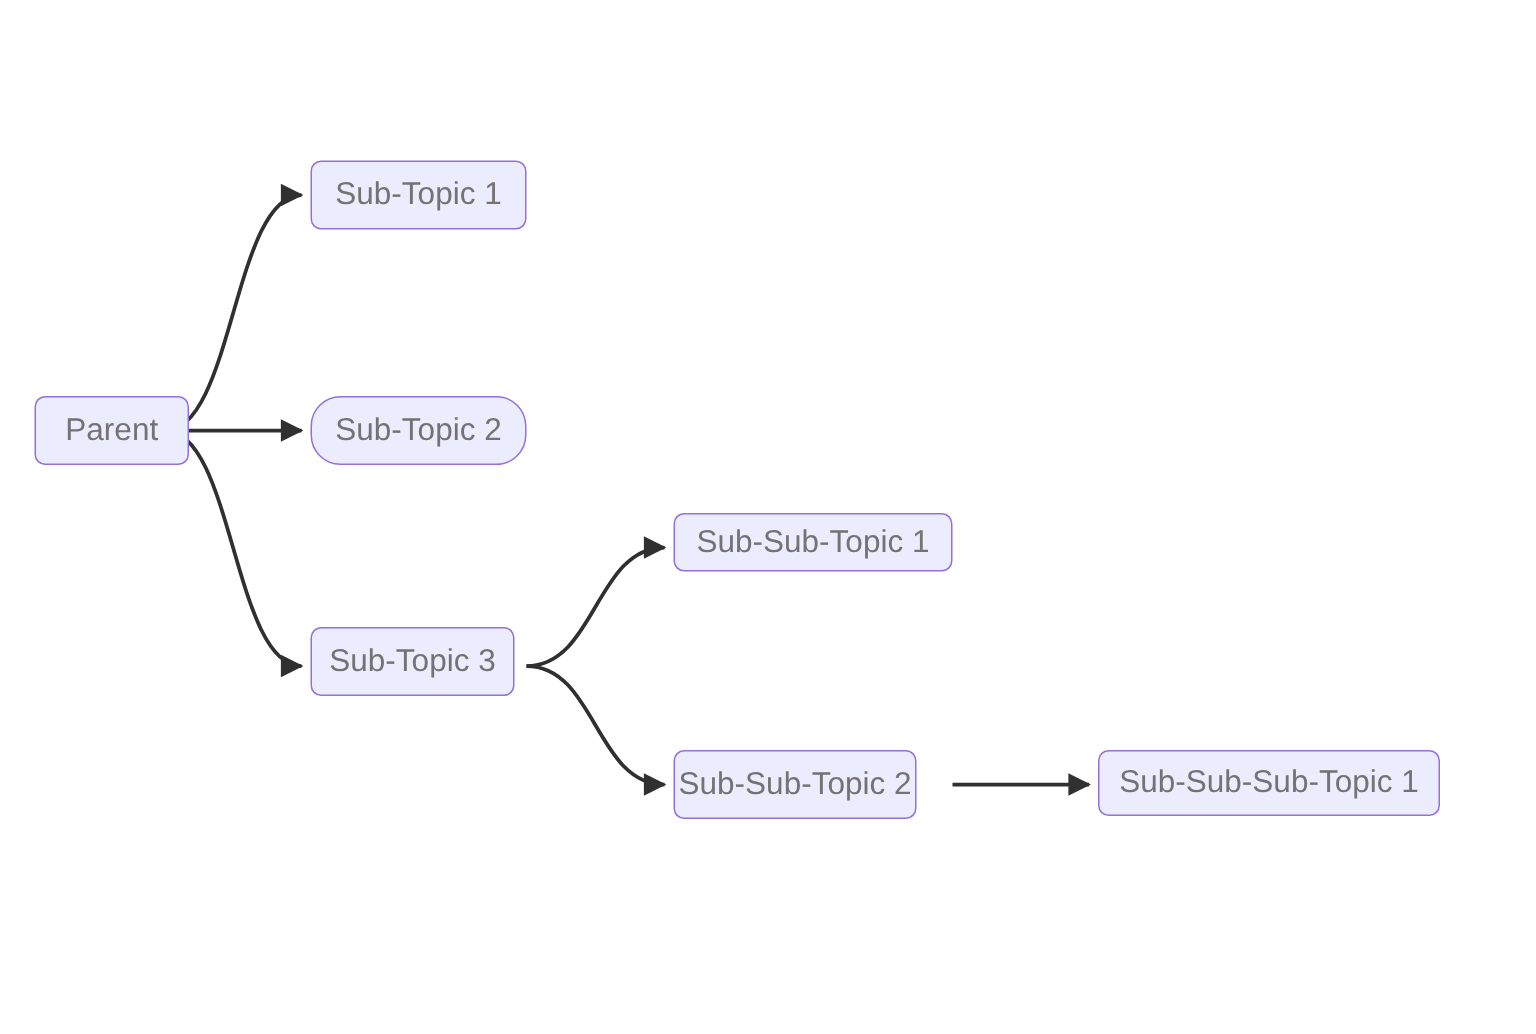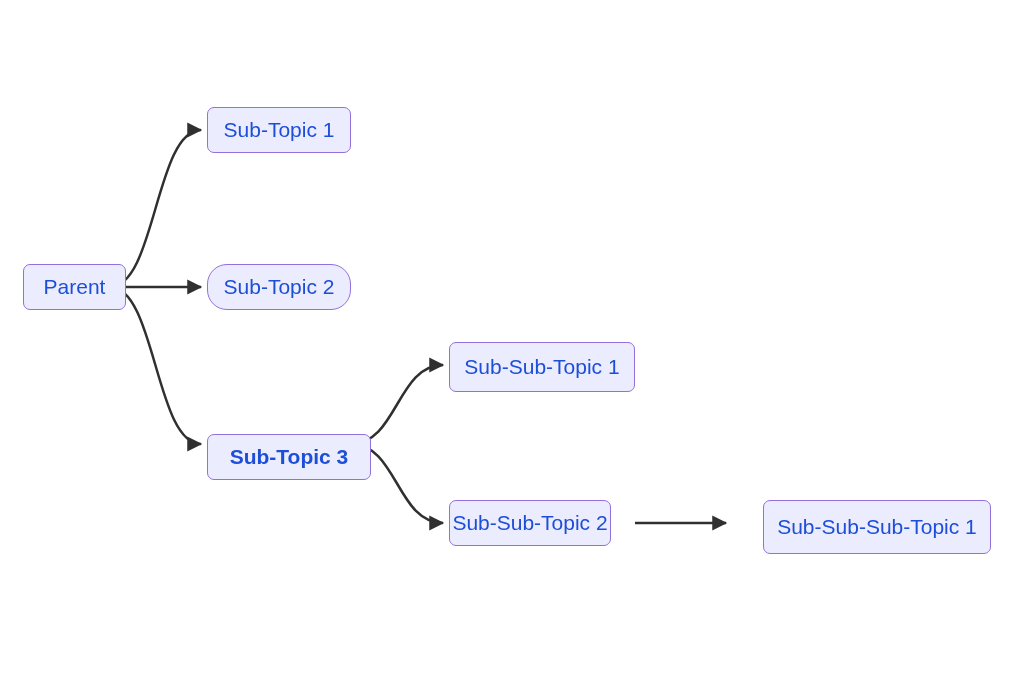--- a/index.html
+++ b/index.html
@@ -11,21 +11,21 @@
       position: relative;
       overflow: hidden;
     }
     .node {
       position: absolute;
       background: #ECECFF;
       border: 1.5px solid #9370DB;
       border-radius: 7px;
       padding: 10px 14px;
       font-size: 21px;
-      color: #1d4ed8;
+      color: #737373;
       white-space: nowrap;
       display: flex;
       align-items: center;
       justify-content: center;
     }
     .edges {
       position: absolute;
       top: 0; left: 0;
       width: 1024px;
       height: 689px;
@@ -48,17 +48,17 @@
       <path d="M 351 444 C 397 444, 397 365, 443 365" fill="none" stroke="#303030" stroke-width="2.5" marker-end="url(#arrowhead)"></path>
       <path d="M 351 444 C 397 444, 397 523, 443 523" fill="none" stroke="#303030" stroke-width="2.5" marker-end="url(#arrowhead)"></path>
       <path d="M 635 523 L 726 523" fill="none" stroke="#303030" stroke-width="2.5" marker-end="url(#arrowhead)"></path>
     </g>
 </svg>
 
 <div id="node-layer">
     <div class="node" style="left: 23px; top: 264px; width: 103px; height: 46px;">Parent</div>
     <div class="node" style="left: 207px; top: 107px; width: 144px; height: 46px;">Sub-Topic 1</div>
     <div class="node" style="left: 207px; top: 264px; width: 144px; height: 46px; border-radius: 20px;">Sub-Topic 2</div>
-    <div class="node" style="left: 207px; top: 434px; width: 164px; height: 46px; font-weight: bold;">Sub-Topic 3</div>
-    <div class="node" style="left: 449px; top: 342px; width: 186px; height: 50px;">Sub-Sub-Topic 1</div>
+    <div class="node" style="left: 207px; top: 418px; width: 136px; height: 46px;">Sub-Topic 3</div>
+    <div class="node" style="left: 449px; top: 342px; width: 186px; height: 39px;">Sub-Sub-Topic 1</div>
     <div class="node" style="left: 449px; top: 500px; width: 162px; height: 46px;">Sub-Sub-Topic 2</div>
-    <div class="node" style="left: 732px; top: 500px; width: 228px; height: 54px; margin-left: 31px;">Sub-Sub-Sub-Topic 1</div>
+    <div class="node" style="left: 732px; top: 500px; width: 228px; height: 44px;">Sub-Sub-Sub-Topic 1</div>
   </div>
 
 </body></html>

